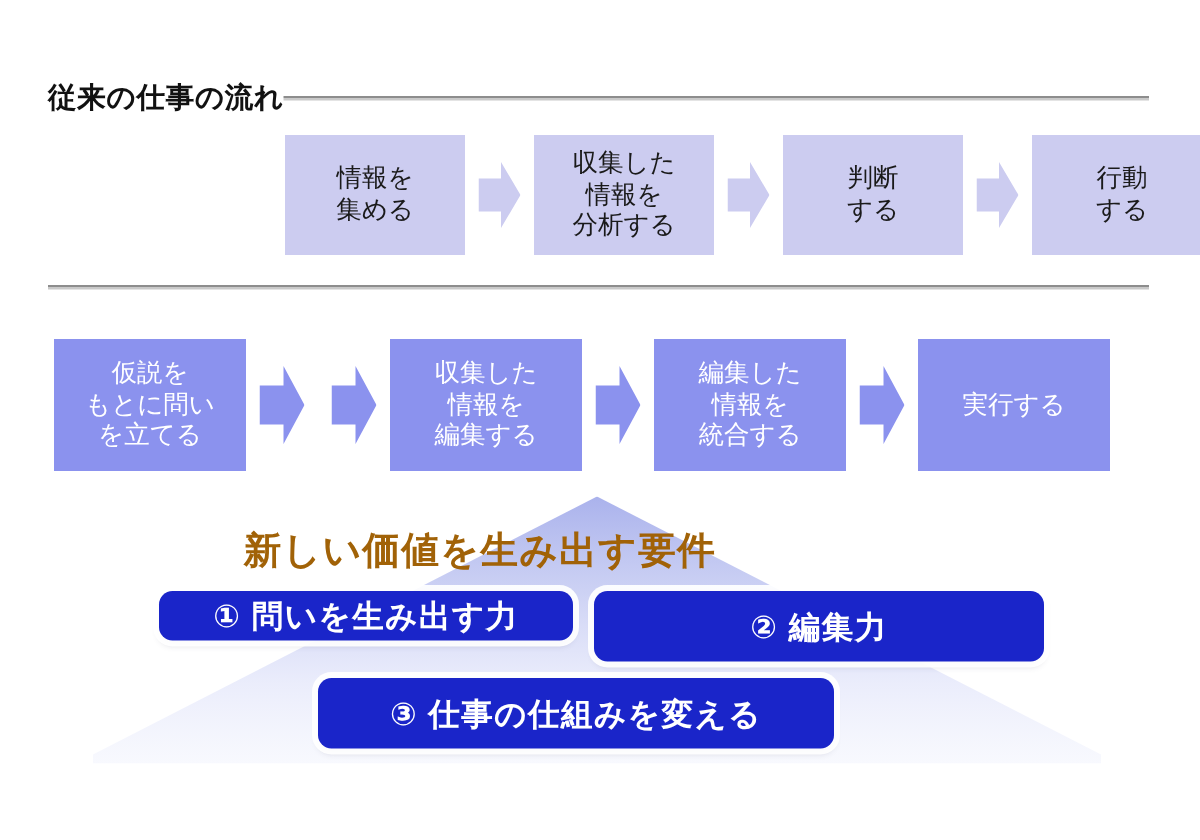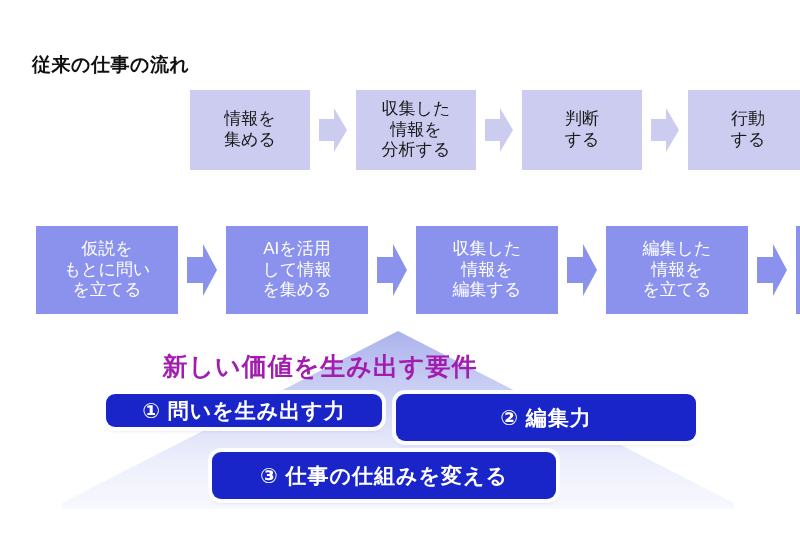--- a/index.html
+++ b/index.html
@@ -19,24 +19,23 @@
   .slide {
     position: absolute;
     inset: 0;
     background: #ffffff;
   }
 
   
   .section-header {
     position: absolute;
     display: flex;
-    align-items: flex-start;
+    align-items: center;
     left: 32px;
     right: 34px;
-    flex-direction: column;
   }
   .section-header .title {
     font-size: 19px;
     font-weight: bold;
     color: #111111;
     letter-spacing: 0.5px;
     white-space: nowrap;
   }
   .section-header .rule {
     flex: 1 1 auto;
@@ -73,21 +72,21 @@
     padding: 2px 4px;
     white-space: pre-line;
   }
   #row-legacy .flow-box {
     width: 120px;
     background: #ccccf0;
     color: #1a1a1a;
     font-size: 17px;
   }
   #row-ai .flow-box {
-    width: 142px;
+    width: 128px;
     background: #8b92ee;
     color: #ffffff;
     font-size: 17px;
   }
 
   .flow-arrow {
     flex: 0 0 auto;
     align-self: center;
   }
   #row-legacy .flow-arrow {
@@ -114,21 +113,21 @@
 
   
   #outcome-title {
     position: absolute;
     top: 350px;
     left: 0;
     width: 640px;
     text-align: center;
     font-size: 25px;
     font-weight: bold;
-    color: #a21caf;
+    color: #a16207;
     letter-spacing: 1px;
   }
 
   
   .pill {
     position: absolute;
     display: flex;
     align-items: center;
     justify-content: center;
     box-sizing: border-box;
@@ -188,39 +187,36 @@
 
   <div class="flow-row" id="row-ai">
     <div class="flow-box">仮説を
 もとに問い
 を立てる</div>
     <div class="flow-arrow">
       <svg viewBox="0 0 30 52" preserveAspectRatio="none" aria-hidden="true">
         <polygon points="0,13 16,13 16,0 30,26 16,52 16,39 0,39" fill="#8b92ee"></polygon>
       </svg>
     </div>
-    <div class="flow-box">AIを活用
-して情報
-を集める</div>
     <div class="flow-arrow">
       <svg viewBox="0 0 30 52" preserveAspectRatio="none" aria-hidden="true">
         <polygon points="0,13 16,13 16,0 30,26 16,52 16,39 0,39" fill="#8b92ee"></polygon>
       </svg>
     </div>
     <div class="flow-box">収集した
 情報を
 編集する</div>
     <div class="flow-arrow">
       <svg viewBox="0 0 30 52" preserveAspectRatio="none" aria-hidden="true">
         <polygon points="0,13 16,13 16,0 30,26 16,52 16,39 0,39" fill="#8b92ee"></polygon>
       </svg>
     </div>
     <div class="flow-box">編集した
 情報を
-を立てる</div>
+統合する</div>
     <div class="flow-arrow">
       <svg viewBox="0 0 30 52" preserveAspectRatio="none" aria-hidden="true">
         <polygon points="0,13 16,13 16,0 30,26 16,52 16,39 0,39" fill="#8b92ee"></polygon>
       </svg>
     </div>
     <div class="flow-box">実行する</div>
   </div>
 
   <div id="big-arrow">
     <svg viewBox="0 0 672 178" preserveAspectRatio="none" aria-hidden="true">

